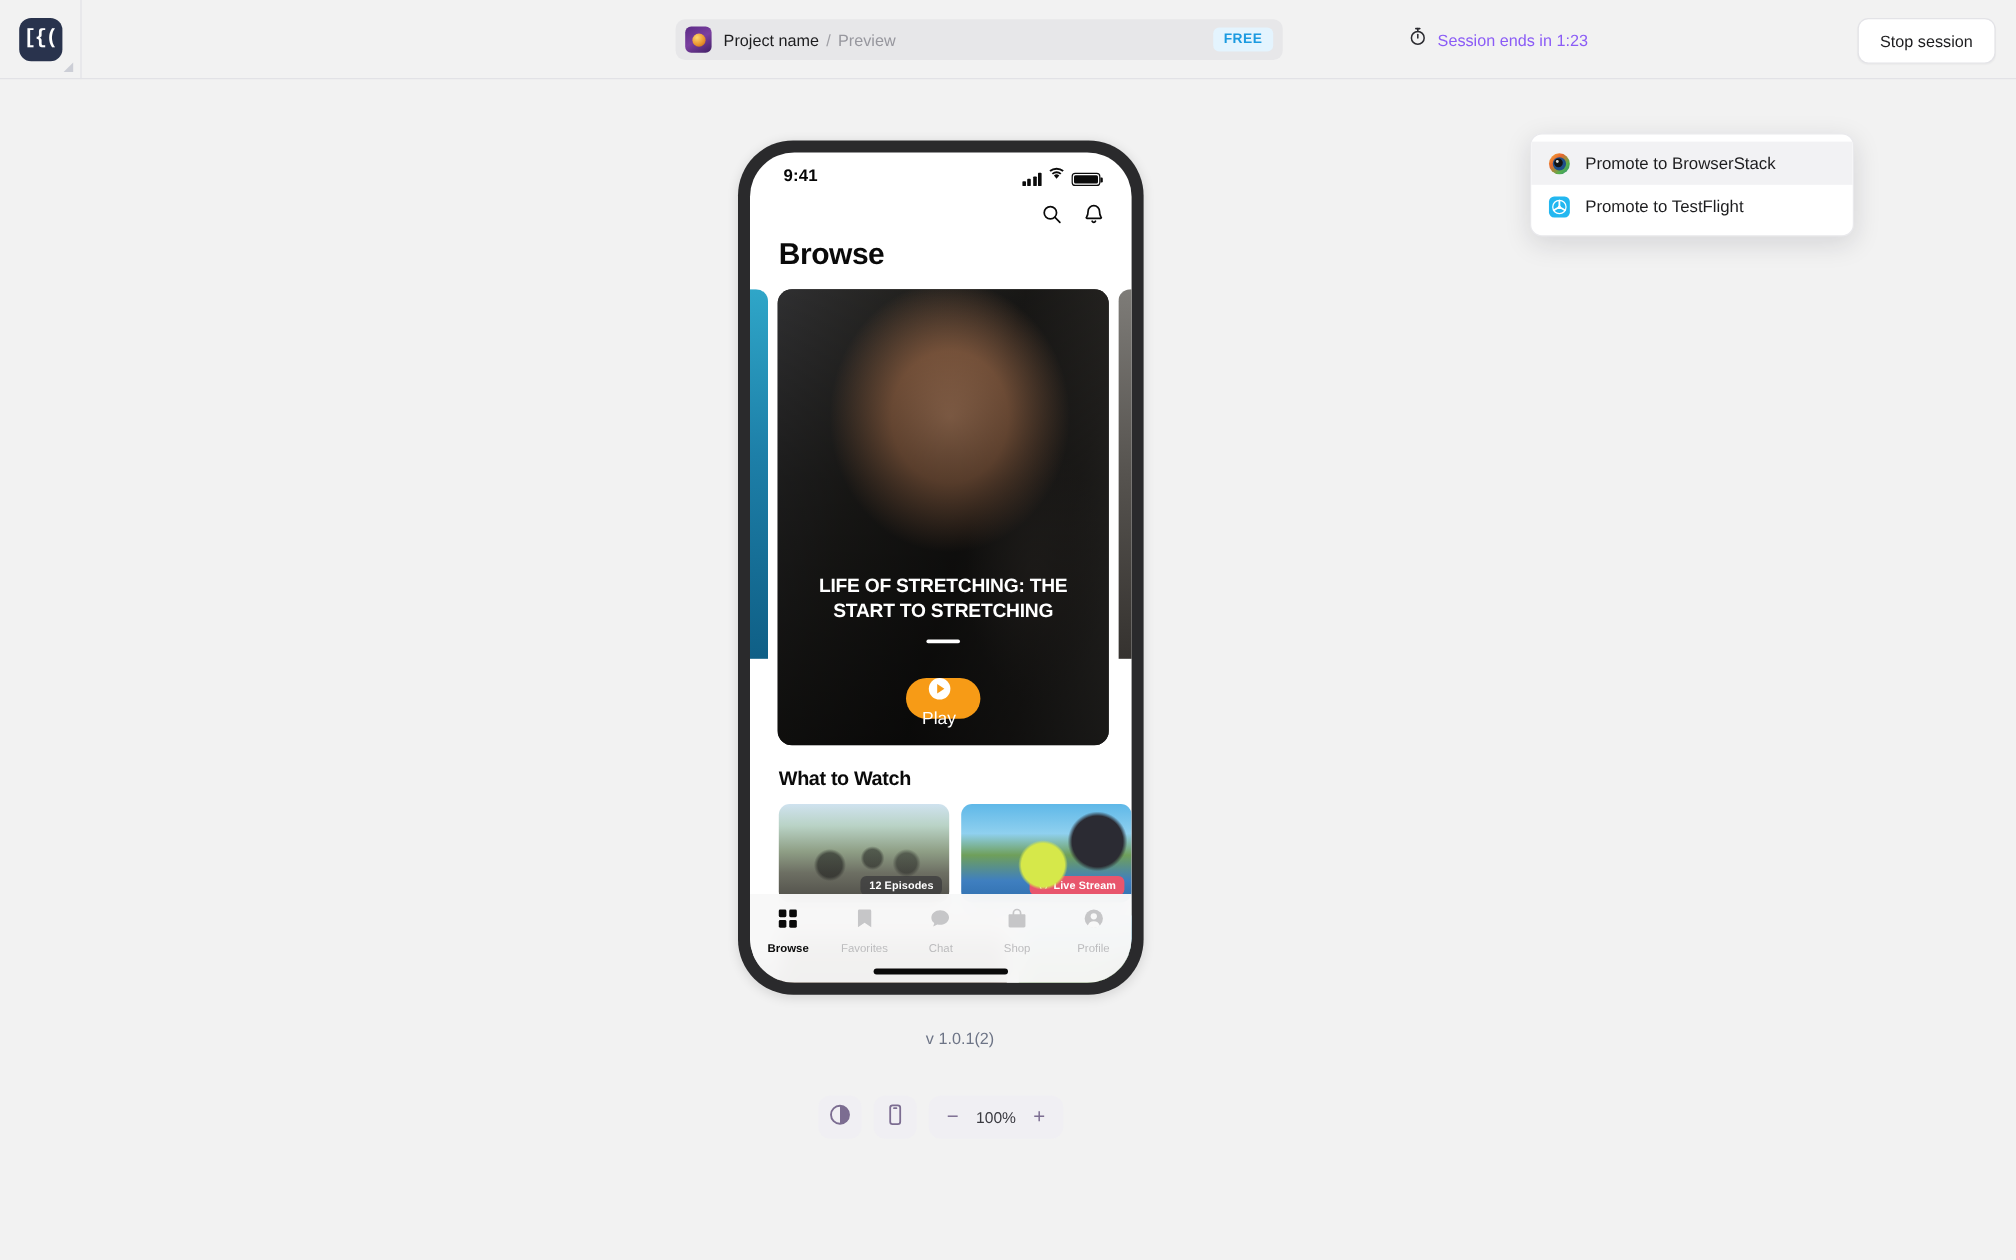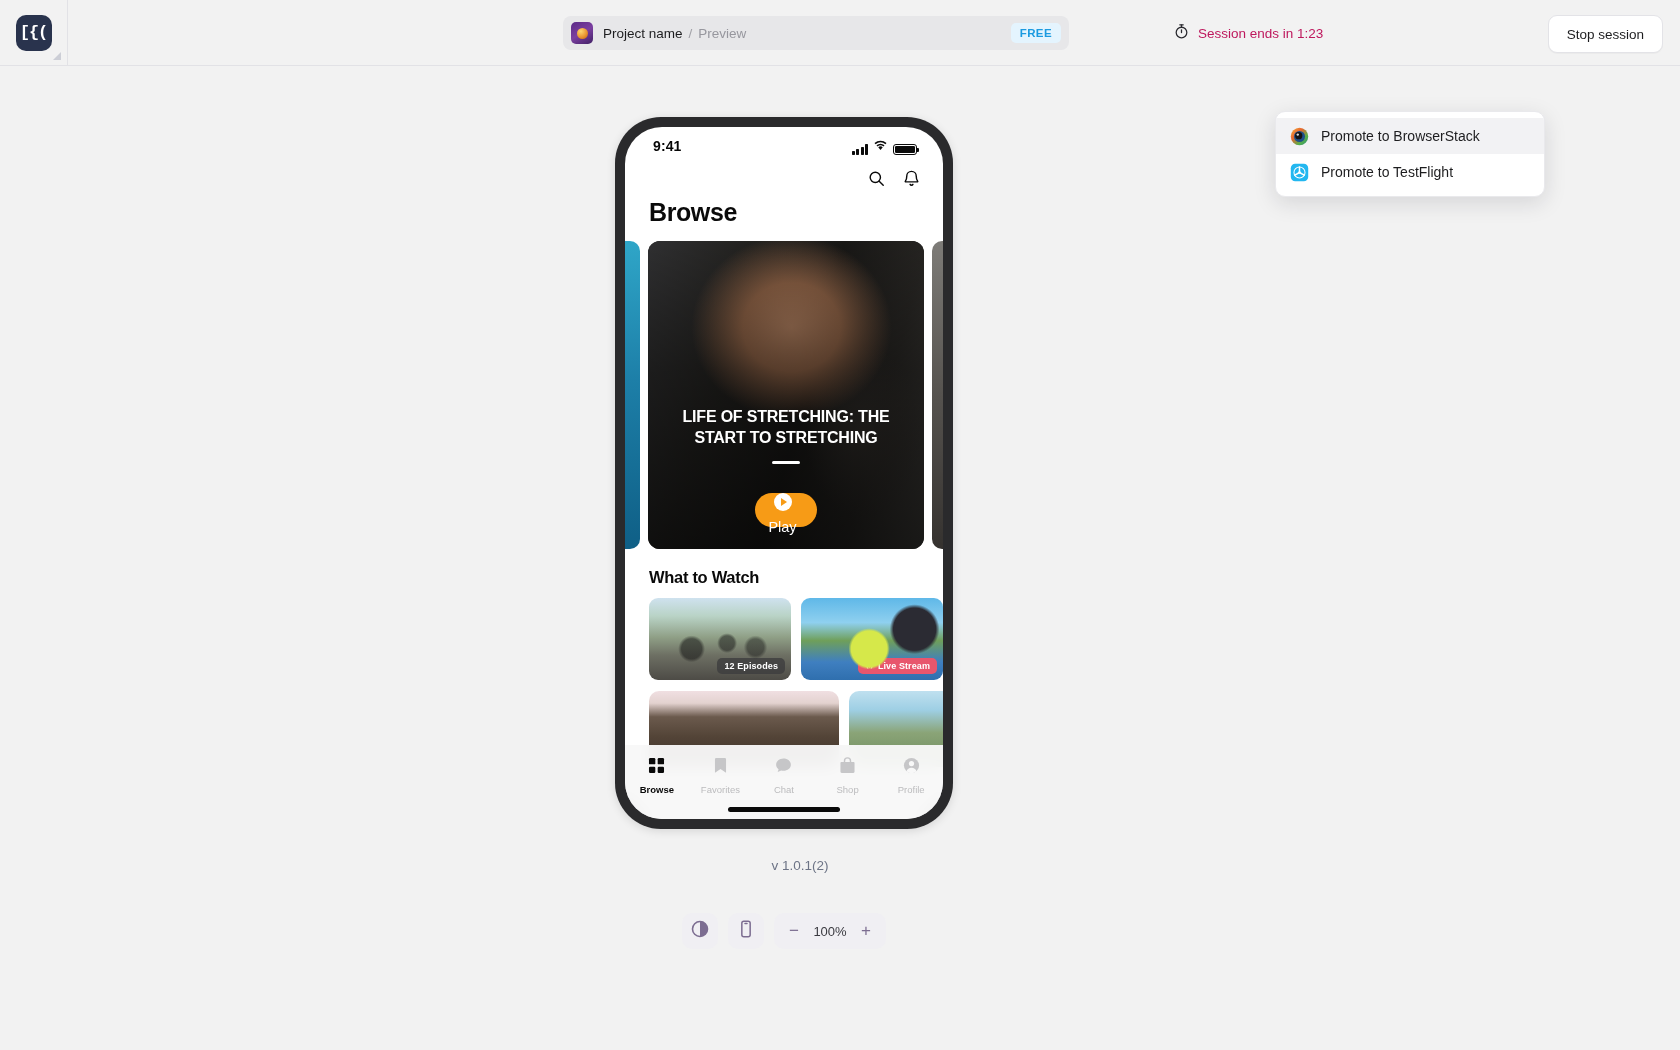--- a/index.html
+++ b/index.html
@@ -63,21 +63,21 @@
     margin-left: auto;
     background: #e4f4fe; color: #1b9ae0;
     font-size: 11.5px; font-weight: 700; letter-spacing: .4px;
     padding: 4px 9px; border-radius: 5px;
   }
 
   .session {
     position: absolute; left: 1173px; top: 0; height: 66px;
     display: flex; align-items: center; gap: 8px;
   }
-  .session-text { font-size: 13.5px; color: #be185d; text-align: right; }
+  .session-text { font-size: 13.5px; color: #8b5cf6; text-align: right; }
 
   .stop-session {
     position: absolute; right: 17px; top: 15px;
     height: 38px; padding: 0 18px;
     background: #ffffff; border: 1px solid #e3e3e7; border-radius: 9px;
     display: flex; align-items: center;
     font-size: 13.5px; color: #1d1d1f;
     box-shadow: 0 1px 1px rgba(0,0,0,.03);
     cursor: pointer;
   }
@@ -140,21 +140,21 @@
     padding: 10px 0 0 24px; letter-spacing: -.4px;
   }
 
   
   .hero-row { display: flex; gap: 8px; margin-top: 14px; padding-left: 0; }
   .hero-peek { width: 24px; flex: none; border-radius: 10px; overflow: hidden; }
   .hero-peek.left { margin-left: -9px; }
   .peek-pool { background: linear-gradient(180deg,#2fa6c8,#1d7fa8 45%,#0f5f86); height: 308px; }
   .peek-gym  { background: linear-gradient(180deg,#7e7c78,#56534f 50%,#35322f); height: 308px; }
   .hero-card {
-    position: relative; width: 276px; height: 308px; flex: none;
+    position: relative; width: 276px; height: 380px; flex: none;
     border-radius: 12px; overflow: hidden;
     background: #1b1a19;
   }
   .hero-photo {
     position: absolute; inset: 0;
     background:
       radial-gradient(ellipse 55% 45% at 52% 28%, #c08b68 0%, #a06f4f 32%, rgba(60,46,38,0) 66%),
       radial-gradient(ellipse 30% 40% at 78% 62%, #3a3632 0%, rgba(30,28,26,0) 70%),
       linear-gradient(105deg,#3a3a3c 0%,#2a2926 28%,#1d1c1a 55%,#2e2c29 78%,#4a4844 100%);
   }

